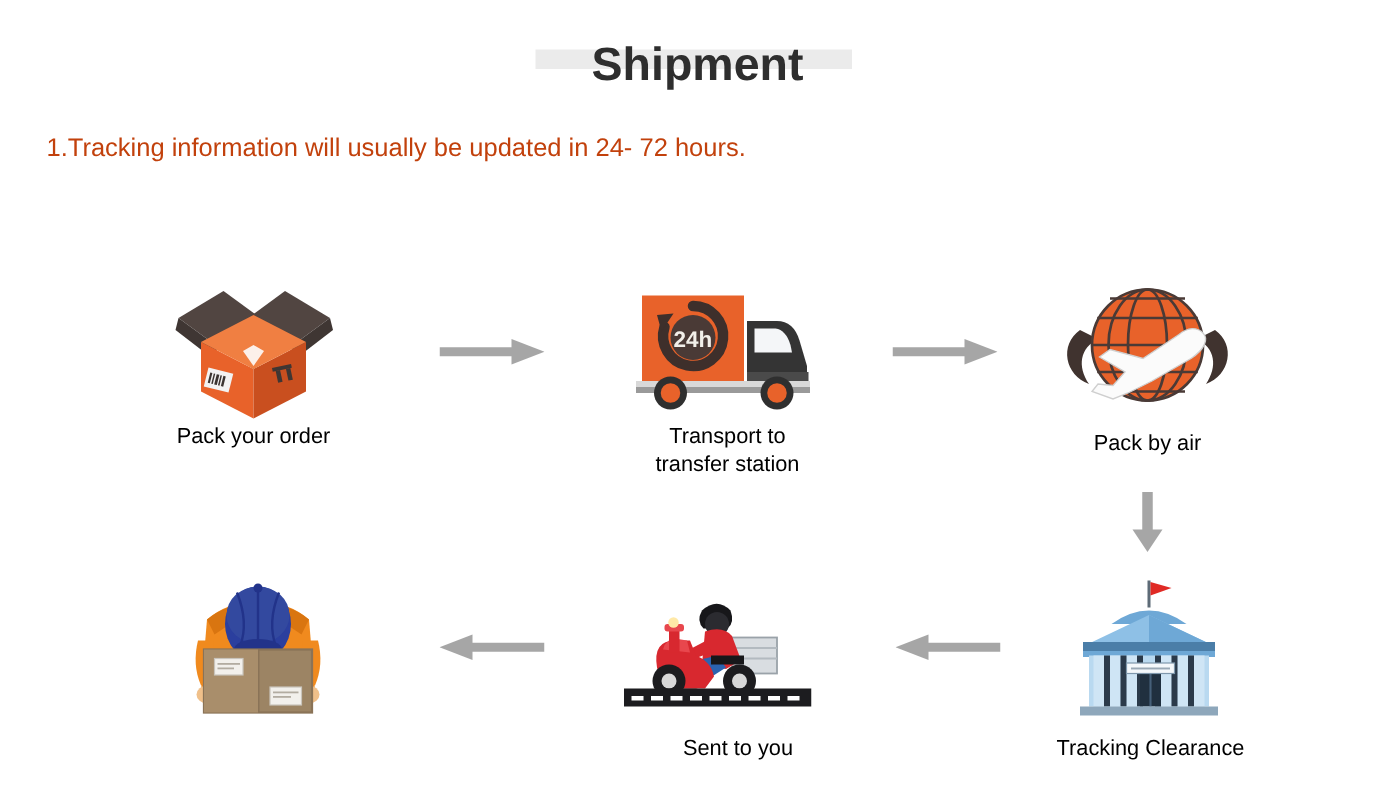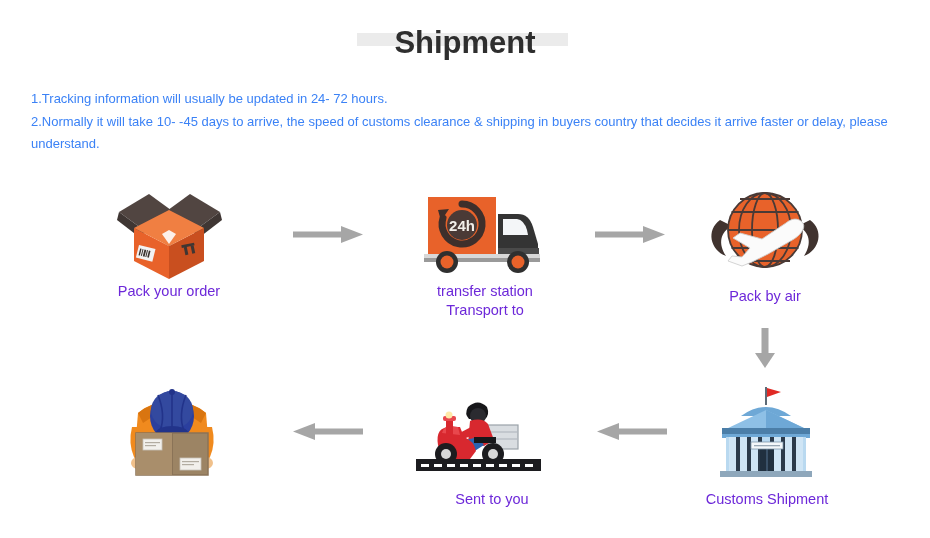--- a/index.html
+++ b/index.html
@@ -29,55 +29,54 @@
     font-size:31px;
     font-weight:bold;
     color:#2e2e2e;
     letter-spacing:0px;
     line-height:42px;
   }
 
   
   .body-copy{
     position:absolute;left:31px;top:88px;width:870px;
-    font-size:13px;
+    font-size:17px;
     line-height:22.5px;
-    color:#3b82f6;
+    color:#c2410c;
   }
   .body-copy p{margin:0;}
 
   
   .steps{position:absolute;left:0;top:170px;width:930px;height:368px;}
   .icon-box{
     position:absolute;
     display:flex;align-items:center;justify-content:flex-end;
   }
   .caption{
     position:absolute;
     text-align:center;
     font-size:14.5px;
     line-height:19px;
-    color:#6d28d9;
+    color:#000000;
     width:230px;
   }
   .arrow{position:absolute;}
 </style>
 </head>
 <body>
 
 <div class="page">
 
   <div class="title-band"></div>
   <div class="title-wrap">
     <span class="title-text">Shipment</span>
   </div>
 
   <div class="body-copy">
     <p>1.Tracking information will usually be updated in 24- 72 hours.</p>
-    <p>2.Normally it will take 10- -45 days to arrive, the speed of customs clearance &amp; shipping in buyers country that decides it arrive faster or delay, please understand.</p>
   </div>
 
   <div class="steps">
 
     <div class="icon-box" style="left:112px;top:12px;width:115px;height:98px;">
       <svg width="115" height="98" viewBox="0 0 115 98">
 
         <polygon points="7,30 37,12 63,31 33,49" fill="#514541"></polygon>
         <polygon points="7,30 33,49 31,58 5,38" fill="#3f3633"></polygon>
 
@@ -139,22 +138,22 @@
           <text x="41" y="49" font-family="Liberation Sans, sans-serif" font-size="15" font-weight="bold" fill="#f2efe9" text-anchor="middle">24h</text>
         </g>
 
         <circle cx="26" cy="80" r="11" fill="#2f2f2f"></circle>
         <circle cx="26" cy="80" r="6.5" fill="#e8622a"></circle>
         <circle cx="97" cy="80" r="11" fill="#2f2f2f"></circle>
         <circle cx="97" cy="80" r="6.5" fill="#e8622a"></circle>
       </svg>
     </div>
     <div class="caption" style="left:370px;top:112px;">
+      <div>Transport to</div>
       <div>transfer station</div>
-      <div>Transport to</div>
     </div>
 
     <div class="arrow" style="left:595px;top:55px;">
       <svg width="70" height="20" viewBox="0 0 70 20">
         <rect x="0" y="6.5" width="52" height="6" fill="#a6a6a6"></rect>
         <polygon points="48,1 70,9.5 48,18" fill="#a6a6a6"></polygon>
       </svg>
     </div>
 
     <div class="icon-box" style="left:706px;top:12px;width:118px;height:98px;">
@@ -230,21 +229,21 @@
 
         <rect x="41" y="57" width="32" height="7" fill="#f4f8fb" stroke="#7f98ad" stroke-width="0.8"></rect>
         <g fill="#9aa9b6">
           <rect x="44" y="60" width="26" height="1.3"></rect>
         </g>
 
         <rect x="10" y="86" width="92" height="6" fill="#8ea7bb"></rect>
       </svg>
     </div>
     <div class="caption" style="left:652px;top:320px;">
-      <div>Customs Shipment</div>
+      <div>Tracking Clearance</div>
     </div>
 
     <div class="arrow" style="left:597px;top:252px;">
       <svg width="70" height="20" viewBox="0 0 70 20">
         <rect x="18" y="6.5" width="52" height="6" fill="#a6a6a6"></rect>
         <polygon points="22,1 0,9.5 22,18" fill="#a6a6a6"></polygon>
       </svg>
     </div>
 
     <div class="icon-box" style="left:416px;top:215px;width:125px;height:95px;">

